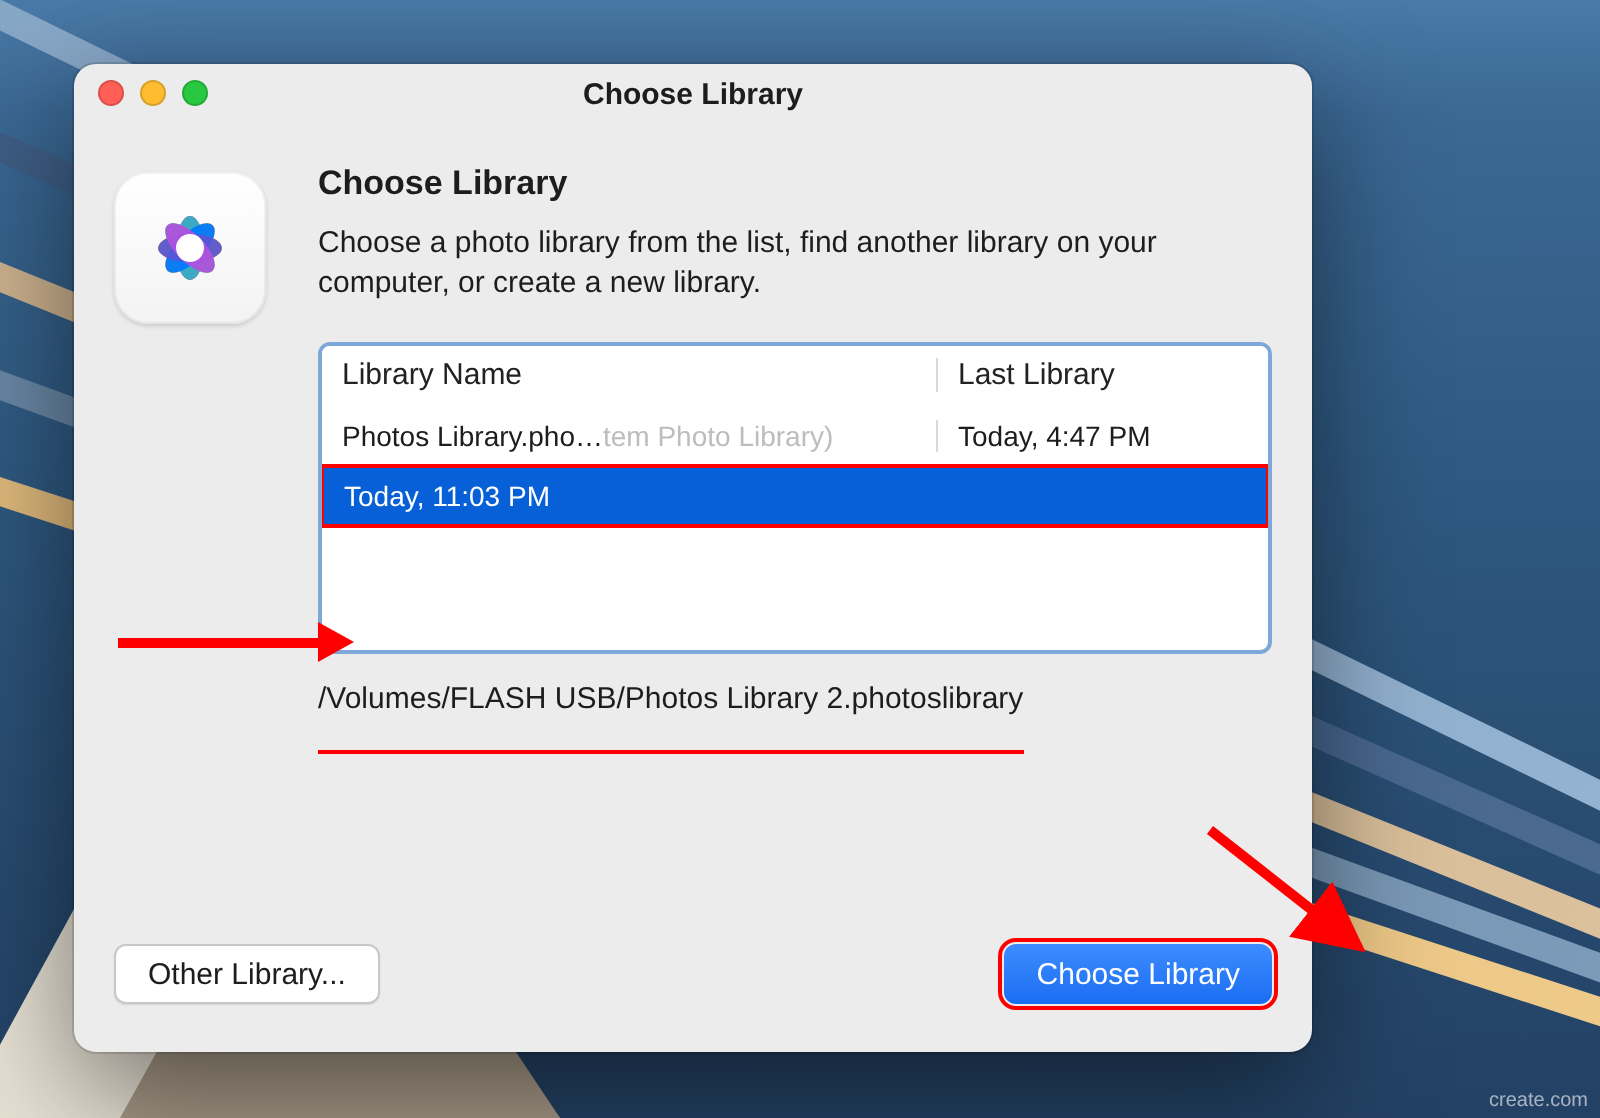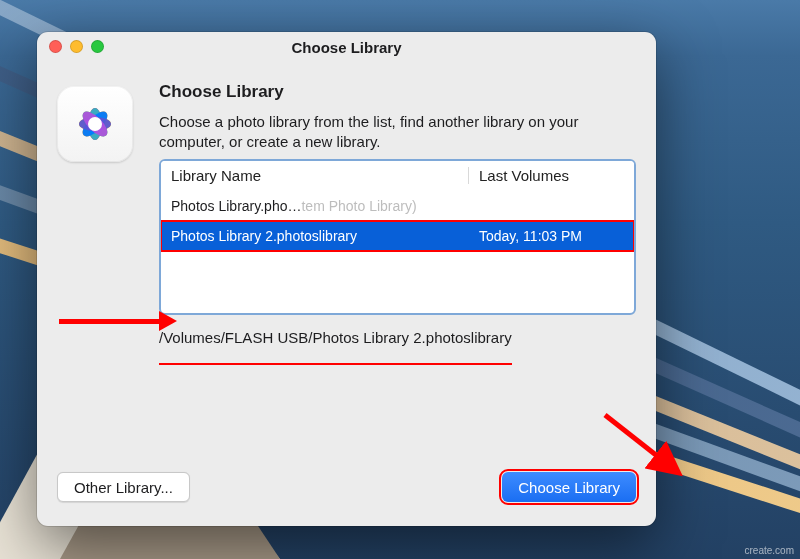--- a/index.html
+++ b/index.html
@@ -71,21 +71,21 @@
     }
     .app-icon-wrap { width: 80px; flex-shrink: 0; padding-top: 4px; }
     .app-icon {
       width: 76px; height: 76px; border-radius: 17px;
       background: linear-gradient(180deg, #ffffff, #f3f3f3);
       box-shadow: 0 1px 2px rgba(0,0,0,0.15), inset 0 0 0 1px rgba(0,0,0,0.05);
       display: flex; align-items: center; justify-content: center;
     }
     .main-col { flex: 1; display: flex; flex-direction: column; }
     .heading { font-size: 17px; font-weight: 700; margin-bottom: 10px; }
-    .subtext { font-size: 15px; line-height: 1.35; margin-bottom: 6px; }
+    .subtext { font-size: 15px; line-height: 1.35; margin-bottom: 18px; }
 
     .table-wrap {
       border: 2px solid #7ea8d8;
       border-radius: 6px;
       background: #ffffff;
       height: 156px;
       overflow: hidden;
     }
     .thead {
       display: flex; height: 30px; align-items: center;
@@ -202,32 +202,32 @@
       </div>
     </div>
 
     <div class="main-col">
       <div class="heading">Choose Library</div>
       <div class="subtext">Choose a photo library from the list, find another library on your computer, or create a new library.</div>
 
       <div class="table-wrap">
         <div class="thead">
           <div class="th col-name">Library Name</div>
-          <div class="th col-date">Last Volumes</div>
+          <div class="th col-date">Last Library</div>
         </div>
         <div class="tbody-row row0">
           <div class="td col-name">
             <span class="td-name-inner">
               <span class="normal">Photos Library.pho…</span>
               <span class="grey">tem Photo Library)</span>
             </span>
           </div>
+          <div class="td col-date">Today, 4:47 PM</div>
         </div>
         <div class="tbody-row row1">
-          <div class="td col-name">Photos Library 2.photoslibrary</div>
           <div class="td col-date">Today, 11:03 PM</div>
         </div>
       </div>
 
       <div>
         <span class="path">/Volumes/FLASH USB/Photos Library 2.photoslibrary</span>
       </div>
     </div>
   </div>
 

